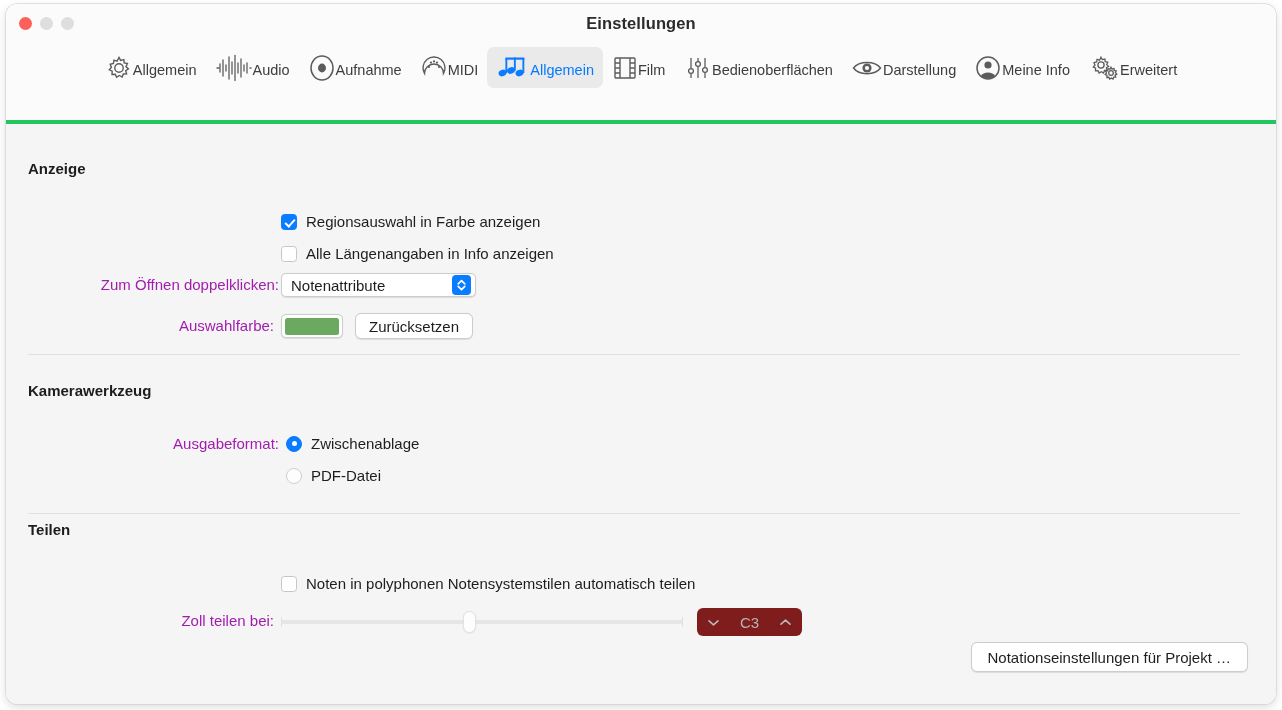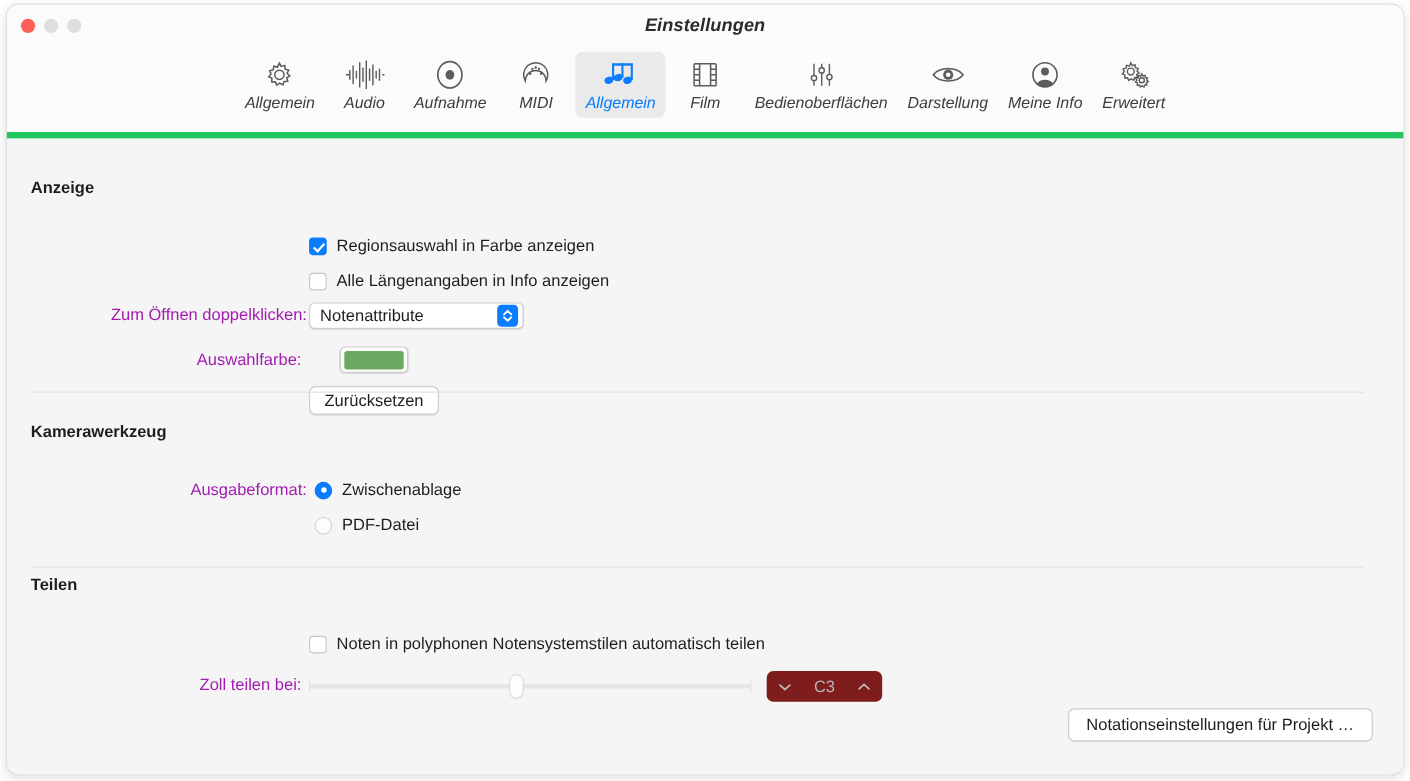--- a/index.html
+++ b/index.html
@@ -26,22 +26,21 @@
     border-radius: 11px;
     box-shadow: 0 0 0 0.5px #c9c9c9, 0 3px 10px rgba(0,0,0,0.14);
     overflow: hidden;
   }
 
   
   .titlebar {
     position: relative;
     height: 116px;
     background: #fbfbfb;
-    border-bottom: 6px solid #22c55e;
-    font-style: italic;
+    border-bottom: 4px solid #22c55e;
   }
   .traffic {
     position: absolute;
     left: 13px;
     top: 13px;
     display: flex;
     gap: 8px;
   }
   .light {
     width: 13px;
@@ -70,21 +69,21 @@
     top: 43px;
     left: 0;
     width: 100%;
     display: flex;
     justify-content: center;
     align-items: flex-start;
     gap: 0px;
   }
   .tab {
     display: flex;
-    flex-direction: column;
+    flex-direction: row;
     align-items: center;
     justify-content: flex-start;
     padding: 6px 9px 5px 9px;
     border-radius: 7px;
     min-width: 54px;
     cursor: default;
   }
   .tab.selected { background: #eaeaea; }
   .tab .ticon {
     height: 30px;
@@ -472,21 +471,21 @@
             <path d="M2.2 5.8 L5.5 2.6 L8.8 5.8"></path>
             <path d="M2.2 8.4 L5.5 11.6 L8.8 8.4"></path>
           </svg>
         </span>
       </div>
     </div>
 
     <div class="row" style="top:193px; left:0px; width:268px; justify-content:flex-end;">
       <div class="rlabel">Auswahlfarbe:</div>
     </div>
-    <div class="row" style="top:189px; left:275px; gap:12px;flex-direction:column;">
+    <div class="row" style="top:189px; left:275px; gap:12px;">
       <div class="colorwell">
         <div class="swatch" id="sw" style="background: rgb(106, 169, 95);"></div>
       </div>
       <div class="pushbtn">Zurücksetzen</div>
     </div>
 
     <div class="divider" style="top:230px;"></div>
 
     <div class="section-title" style="top:258px;">Kamerawerkzeug</div>
 

